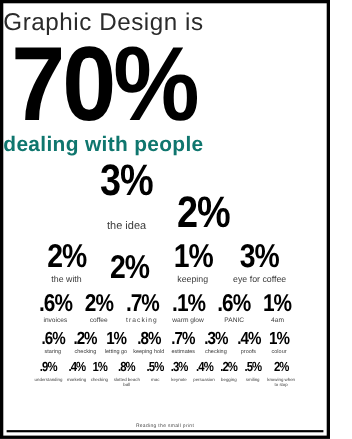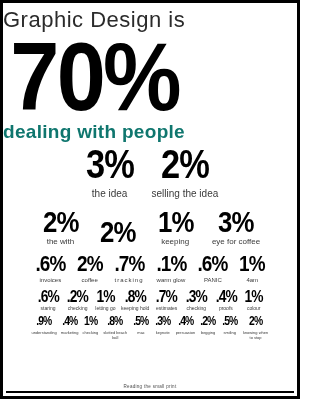--- a/index.html
+++ b/index.html
@@ -72,21 +72,21 @@
   .lbl{
     font-weight:300;
     color:#3a3a3a;
     line-height:1.05;
     white-space:nowrap;
   }
 
   
   #row2{margin-top:4px;gap:14px;}
   #row2 .pct{font-size:40px;}
-  #row2 .lbl{font-size:10px;margin-top:6px;}
+  #row2 .lbl{font-size:10px;margin-top:18px;}
 
   
   #row3{margin-top:8px;gap:16px;}
   #row3 .pct{font-size:30px;}
   #row3 .lbl{font-size:8px;margin-top:2px;}
 
   
   #row4{margin-top:7px;gap:7px;}
   #row4 .pct{font-size:22px;}
   #row4 .lbl{font-size:6px;margin-top:2px;}
@@ -131,21 +131,20 @@
 
   <div class="subhead">dealing with people</div>
 
   <div class="row" id="row2">
       <div class="cell">
         <div class="pct">3%</div>
         <div class="lbl">the idea</div>
       </div>
       <div class="cell">
         <div class="pct">2%</div>
-        <div class="lbl">selling the idea</div>
       </div>
     </div>
   <div class="row" id="row3">
       <div class="cell">
         <div class="pct">2%</div>
         <div class="lbl">the with</div>
       </div>
       <div class="cell">
         <div class="pct">2%</div>
       </div>

